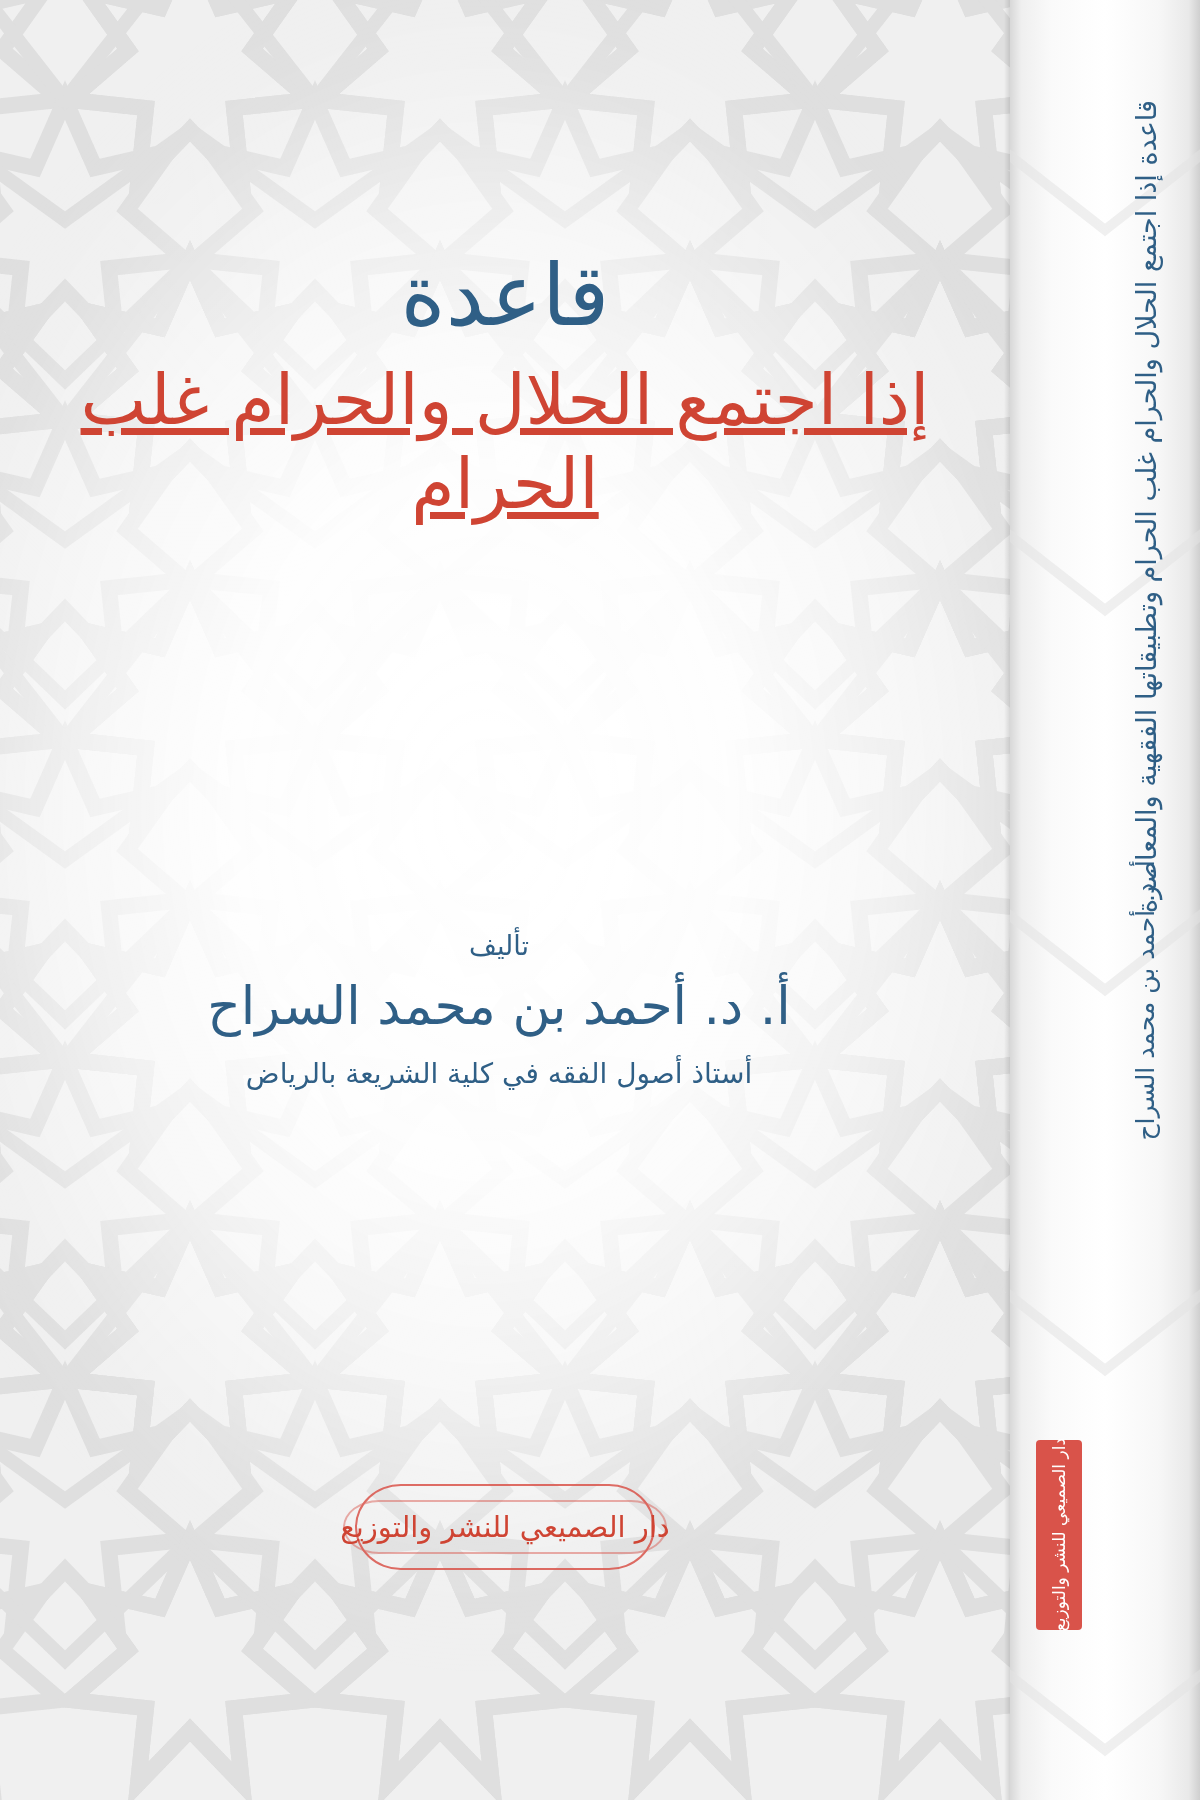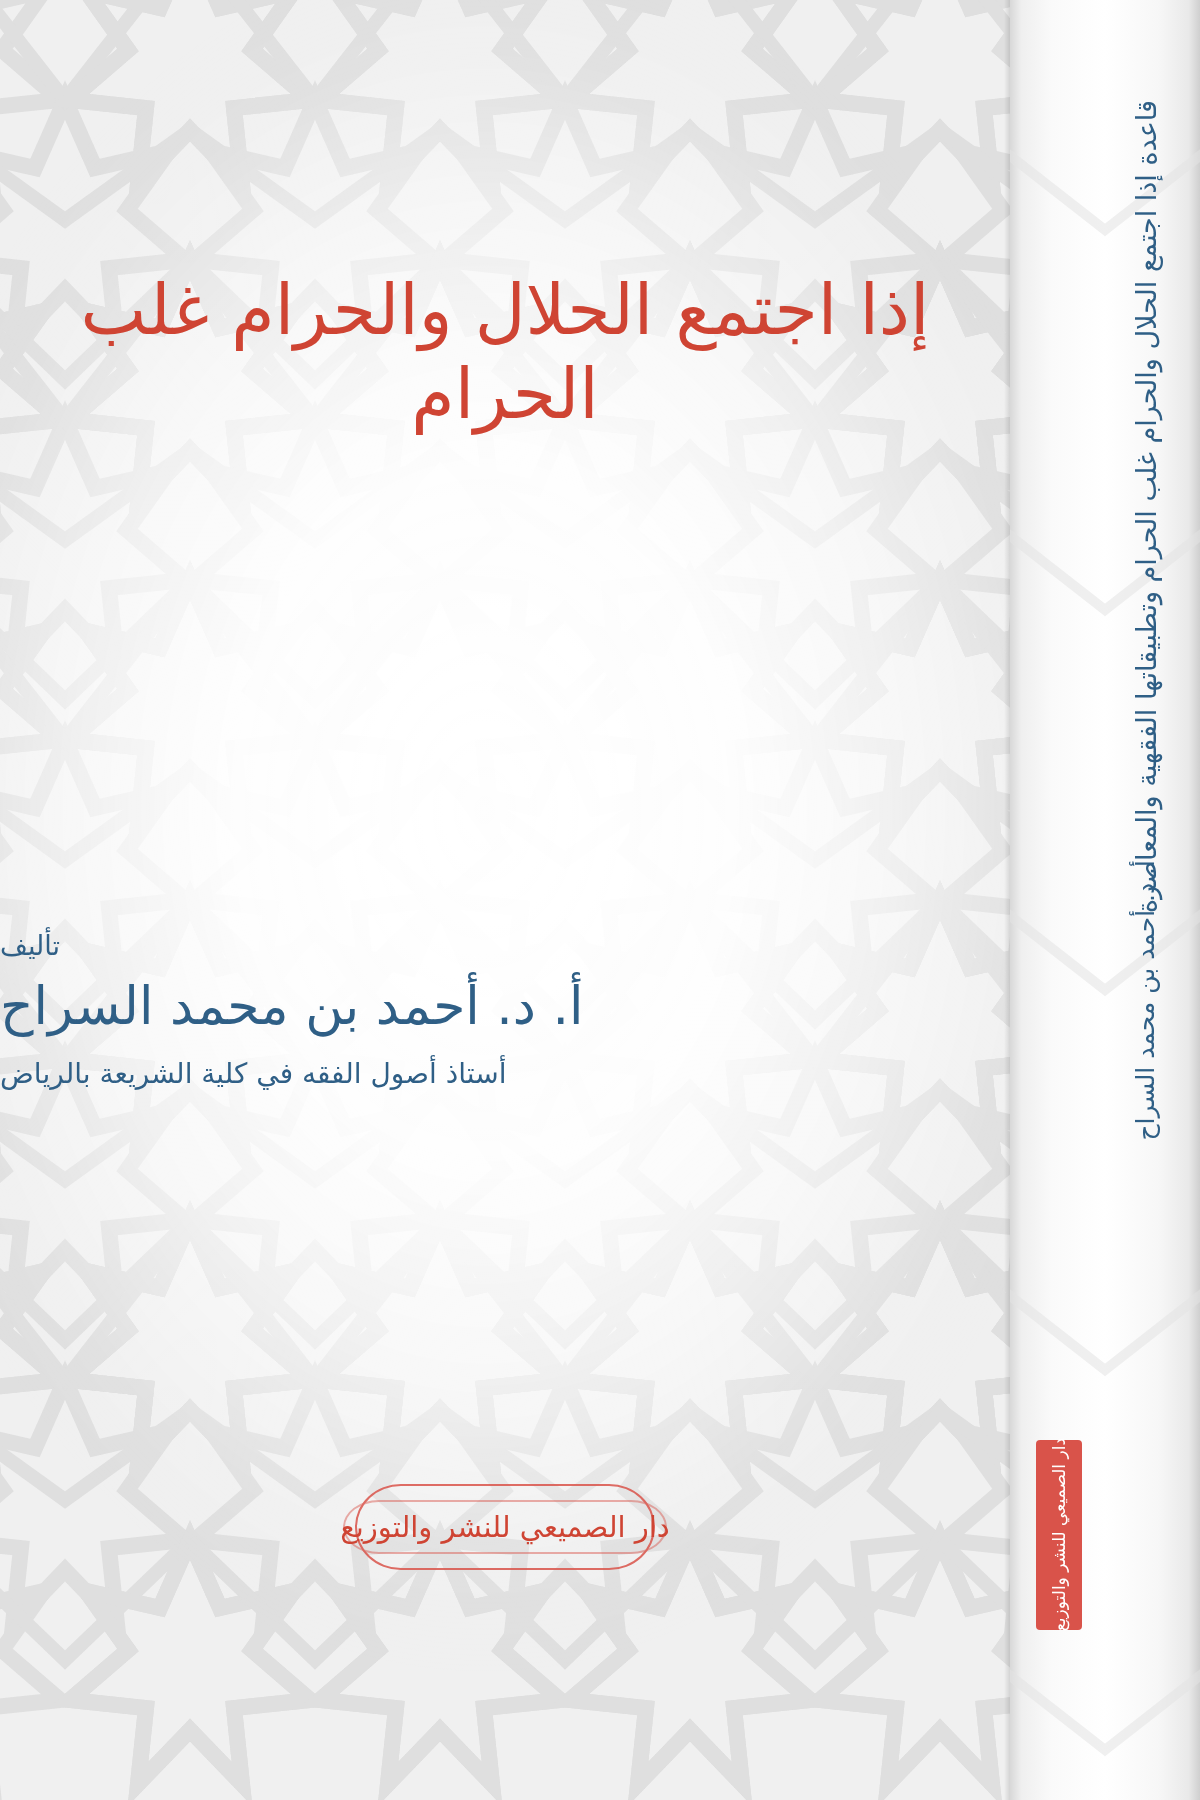--- a/index.html
+++ b/index.html
@@ -73,36 +73,37 @@
   }
 
   .title-main {
     margin-top: 18px;
     font-family: "DejaVu Sans", sans-serif;
     font-size: 70px;
     color: #cf4433;
     line-height: 1.2;
     font-weight: 400;
     padding: 0 50px;
+    text-decoration: underline;
   }
 
   .subtitle {
     margin-top: 26px;
     font-family: "DejaVu Sans", sans-serif;
     font-size: 40px;
     color: #2f5f86;
     line-height: 1.4;
   }
 
   .author-block {
     position: absolute;
     top: 930px;
     left: 0;
     right: 12px;
-    text-align: left;
+    text-align: center;
   }
   .author-label {
     font-size: 27px;
     color: #2f5f86;
     margin-bottom: 12px;
   }
   .author-name {
     font-size: 52px;
     color: #2f5f86;
     line-height: 1.3;
@@ -281,20 +282,21 @@
           <use href="#cell" x="940" y="1340"></use>
         </g>
       </svg>
     </div>
 
     <div class="vignette"></div>
 
     <div class="cover-inner">
 
       <div class="title-block">
+        <div class="title-word">قاعدة</div>
         <div class="title-main">إذا اجتمع الحلال والحرام غلب الحرام</div>
       </div>
 
       <div class="author-block">
         <div class="author-label">تأليف</div>
         <div class="author-name">أ. د. أحمد بن محمد السراح</div>
         <div class="author-role">أستاذ أصول الفقه في كلية الشريعة بالرياض</div>
       </div>
 
       <div class="publisher">

